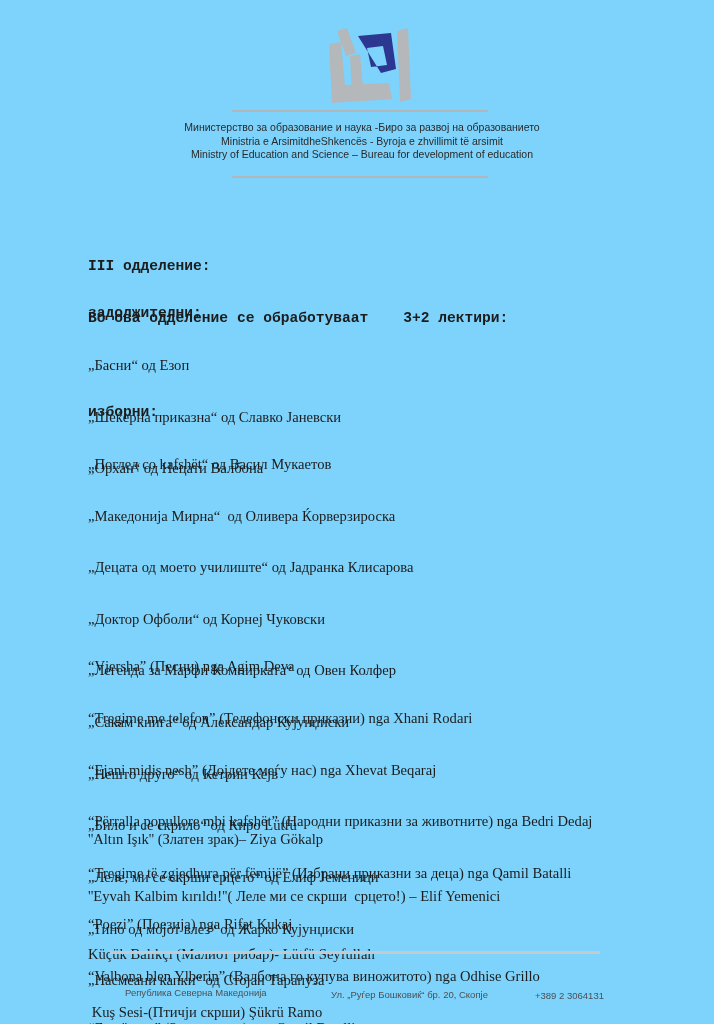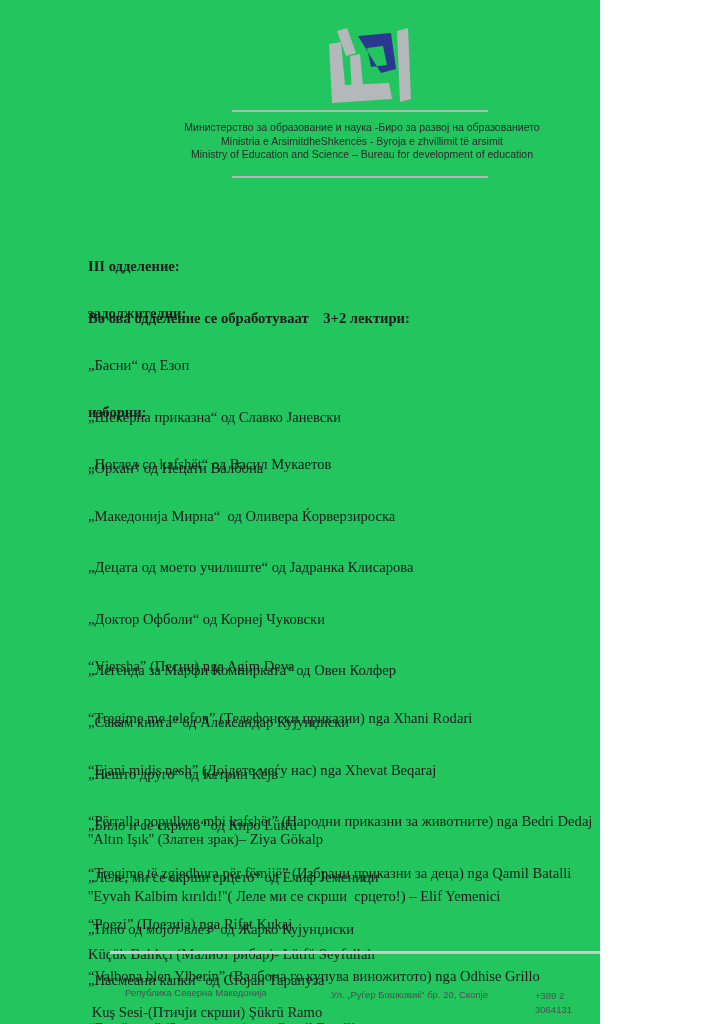--- a/index.html
+++ b/index.html
@@ -1,35 +1,35 @@
 <!DOCTYPE html>
 <html><head>
 <meta charset="utf-8">
 <style>
   html,body { margin:0; padding:0; background:#ffffff; }
   .page {
-    position:relative; width:600px; height:1024px; background:#22c55e;
+    position:relative; width:714px; height:1024px; background:#7dd3fc;
     overflow:hidden; font-family:"Liberation Serif", serif;
   }
   
   .logo { position:absolute; left:300px; top:25px; width:140px; height:95px; }
   .rule { position:absolute; left:232px; width:256px; height:2px; background:#b2b6b9; }
   .rule-top { top:110px; }
   .rule-bottom { top:176px; }
   .org {
     position:absolute; left:0; top:121px; width:724px; text-align:center;
     font-family:"Liberation Sans", sans-serif; font-size:10.5px; line-height:13.6px;
     color:#2a2a2a;
   }
   
   .block {
     position:absolute; left:88px; color:#1c1c1c;
     font-size:14.6px; line-height:17.2px; white-space:pre-wrap;
   }
-  .block .bold { font-weight:bold; }
+  .block .bold { font-weight:bold;font-family:Liberation Mono, monospace; }
   .block-title { top:224px; }
   .block-mandatory { top:271px; }
   .block-elective { top:370px; }
   .block-albanian { top:624px; }
   .block-turkish { top:791px; line-height:19.3px; }
   
   .footer-rule { position:absolute; left:110px; top:951px; width:490px; height:3px; background:#c7cacc; }
   .fcol {
     position:absolute; font-family:"Liberation Sans", sans-serif;
     font-size:9.5px; line-height:14px; color:#4d4f52; white-space:pre-wrap;

